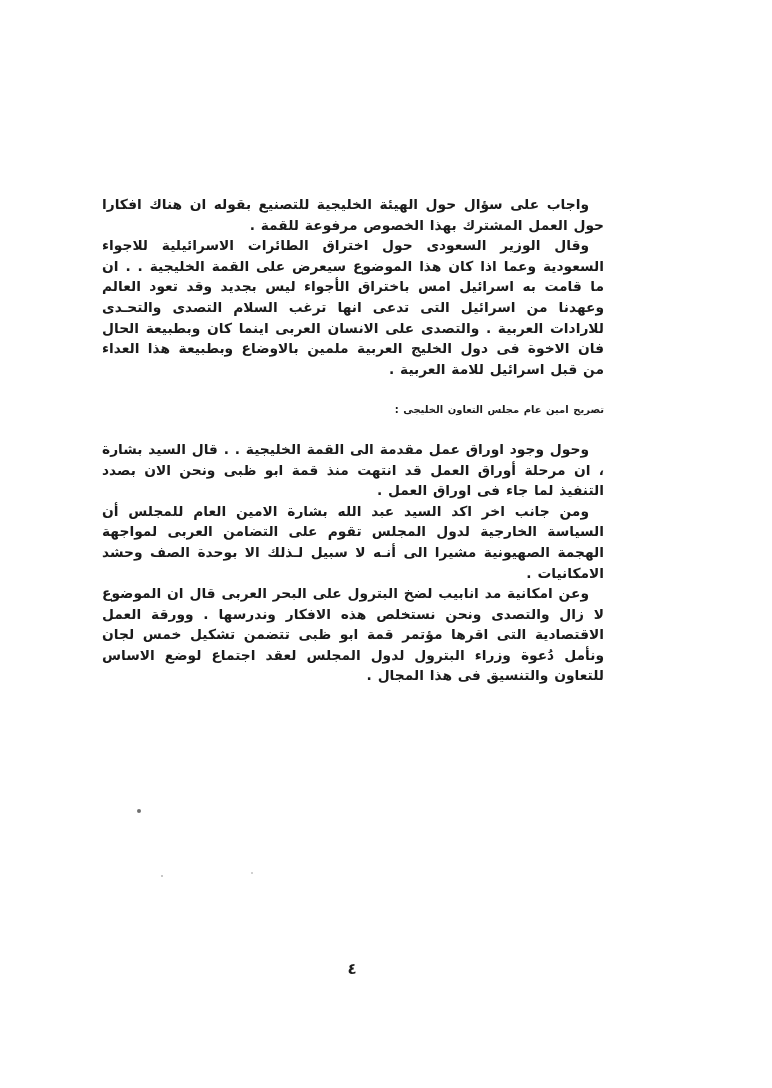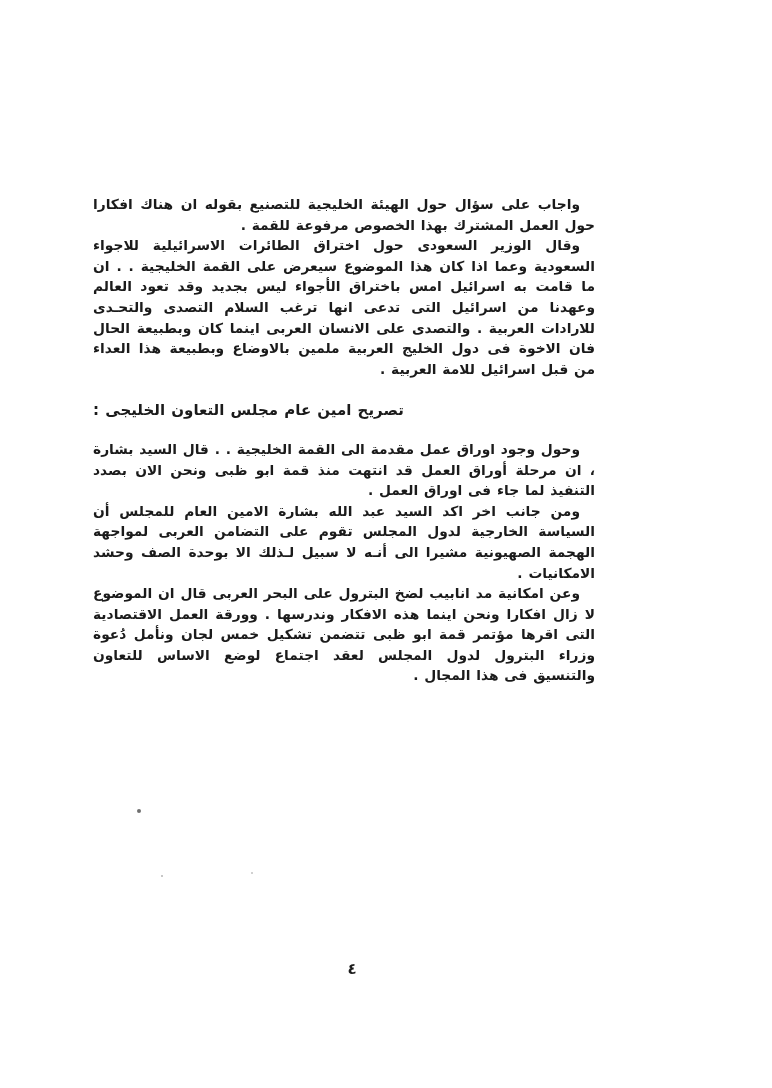--- a/index.html
+++ b/index.html
@@ -14,42 +14,42 @@
     overflow:hidden;
     position:relative;
   }
   .page{
     position:absolute;inset:0;
     background:var(--paper);
   }
   .text-block{
     position:absolute;
     top:194px;
-    right:177px;
+    right:168px;
     width:502px;
     direction:rtl;
     unicode-bidi:embed;
     text-align:justify;
     color:var(--ink);
     font-size:13.8px;
     font-weight:700;
     line-height:20.6px;
     word-spacing:1px;
     letter-spacing:0.1px;
   }
   .text-block p{
     margin:0;
     text-indent:15px;
   }
   .section-heading{
     margin:21px 0 18px 0;
-    font-size:15px;
+    font-size:10px;
     font-weight:700;
     text-indent:0;
-    text-align:left;
+    text-align:right;
   }
   .page-number{
     position:absolute;
     top:960px;
     left:342px;
     width:20px;
     text-align:center;
     color:var(--ink);
     font-size:15px;
     font-weight:700;
@@ -71,21 +71,21 @@
 
   <div class="text-block">
 
     <p>واجاب على سؤال حول الهيئة الخليجية للتصنيع بقوله ان هناك افكارا حول العمل المشترك بهذا الخصوص مرفوعة للقمة .</p>
     <p>وقال الوزير السعودى حول اختراق الطائرات الاسرائيلية للاجواء السعودية وعما اذا كان هذا الموضوع سيعرض على القمة الخليجية . . ان ما قامت به اسرائيل امس باختراق الأجواء ليس بجديد وقد تعود العالم وعهدنا من اسرائيل التى تدعى انها ترغب السلام التصدى والتحـدى للارادات العربية . والتصدى على الانسان العربى اينما كان وبطبيعة الحال فان الاخوة فى دول الخليج العربية ملمين بالاوضاع وبطبيعة هذا العداء من قبل اسرائيل للامة العربية .</p>
 
     <h2 class="section-heading">تصريح امين عام مجلس التعاون الخليجى :</h2>
 
     <p>وحول وجود اوراق عمل مقدمة الى القمة الخليجية . . قال السيد بشارة ، ان مرحلة أوراق العمل قد انتهت منذ قمة ابو ظبى ونحن الان بصدد التنفيذ لما جاء فى اوراق العمل .</p>
     <p>ومن جانب اخر اكد السيد عبد الله بشارة الامين العام للمجلس أن السياسة الخارجية لدول المجلس تقوم على التضامن العربى لمواجهة الهجمة الصهيونية مشيرا الى أنـه لا سبيل لـذلك الا بوحدة الصف وحشد الامكانيات .</p>
-    <p>وعن امكانية مد انابيب لضخ البترول على البحر العربى قال ان الموضوع لا زال افكارا ونحن اينما هذه الافكار وندرسها . وورقة العمل الاقتصادية التى اقرها مؤتمر قمة ابو ظبى تتضمن تشكيل خمس لجان ونأمل دُعوة وزراء البترول لدول المجلس لعقد اجتماع لوضع الاساس للتعاون والتنسيق فى هذا المجال .</p>
+    <p>وعن امكانية مد انابيب لضخ البترول على البحر العربى قال ان الموضوع لا زال والتصدى ونحن نستخلص هذه الافكار وندرسها . وورقة العمل الاقتصادية التى اقرها مؤتمر قمة ابو ظبى تتضمن تشكيل خمس لجان ونأمل دُعوة وزراء البترول لدول المجلس لعقد اجتماع لوضع الاساس للتعاون والتنسيق فى هذا المجال .</p>
 
   </div>
 
   <div class="page-number">٤</div>
 
   <span class="speck s1"></span>
   <span class="speck s2"></span>
   <span class="speck s3"></span>
 
 </div>

